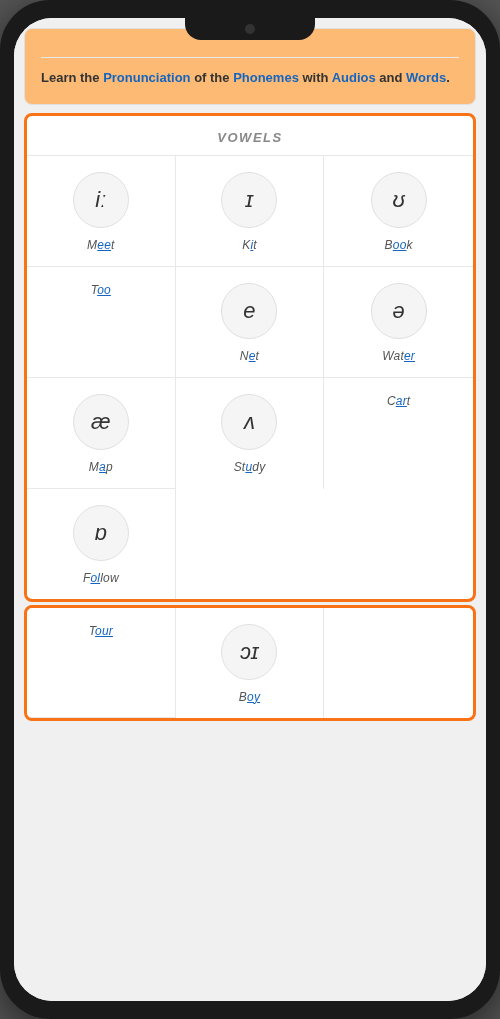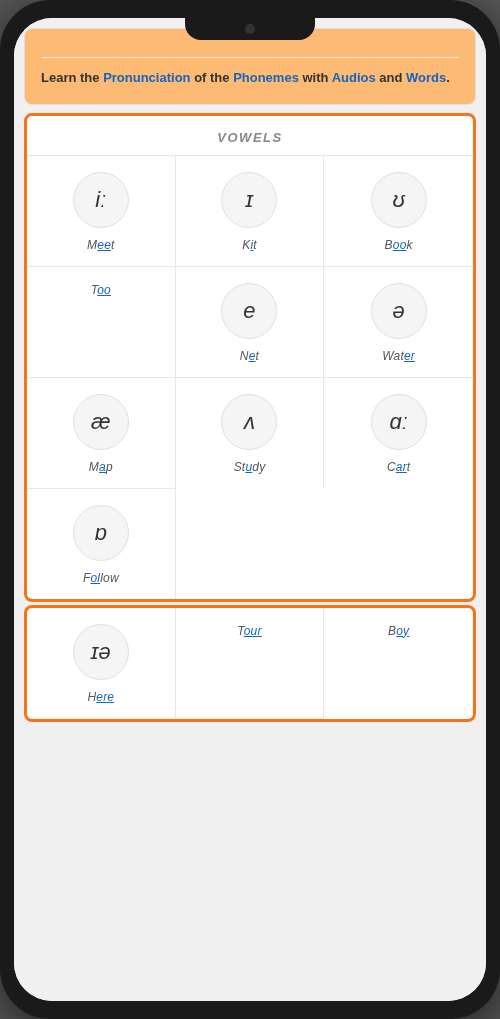--- a/index.html
+++ b/index.html
@@ -197,39 +197,35 @@
               </div>
               <div class="phoneme-cell">
                 <div class="phoneme-circle">æ</div>
                 <div class="phoneme-word">M<span class="blue">a</span>p</div>
               </div>
               <div class="phoneme-cell last-row">
                 <div class="phoneme-circle">ʌ</div>
                 <div class="phoneme-word">St<span class="blue">u</span>dy</div>
               </div>
               <div class="phoneme-cell last-row">
-                <div class="phoneme-circle">ɑː</div>
                 <div class="phoneme-word">C<span class="blue">ar</span>t</div>
               </div>
               <div class="phoneme-cell last-row">
                 <div class="phoneme-circle">ɒ</div>
                 <div class="phoneme-word">F<span class="blue">ol</span>low</div>
               </div>
             </div>
           </div>
           <div class="section-card">
             <div class="phoneme-grid">
               <div class="phoneme-cell">
-                <div class="phoneme-circle">ɪə</div>
-                <div class="phoneme-word">H<span class="blue">ere</span></div>
-              </div>
-              <div class="phoneme-cell">
                 <div class="phoneme-word">T<span class="blue">our</span></div>
               </div>
               <div class="phoneme-cell last-row">
+                <div class="phoneme-circle">ɔɪ</div>
                 <div class="phoneme-word">B<span class="blue">oy</span></div>
               </div>
             </div>
           </div>
         </div>
 
     </div>
   </div>
 </div>
 

